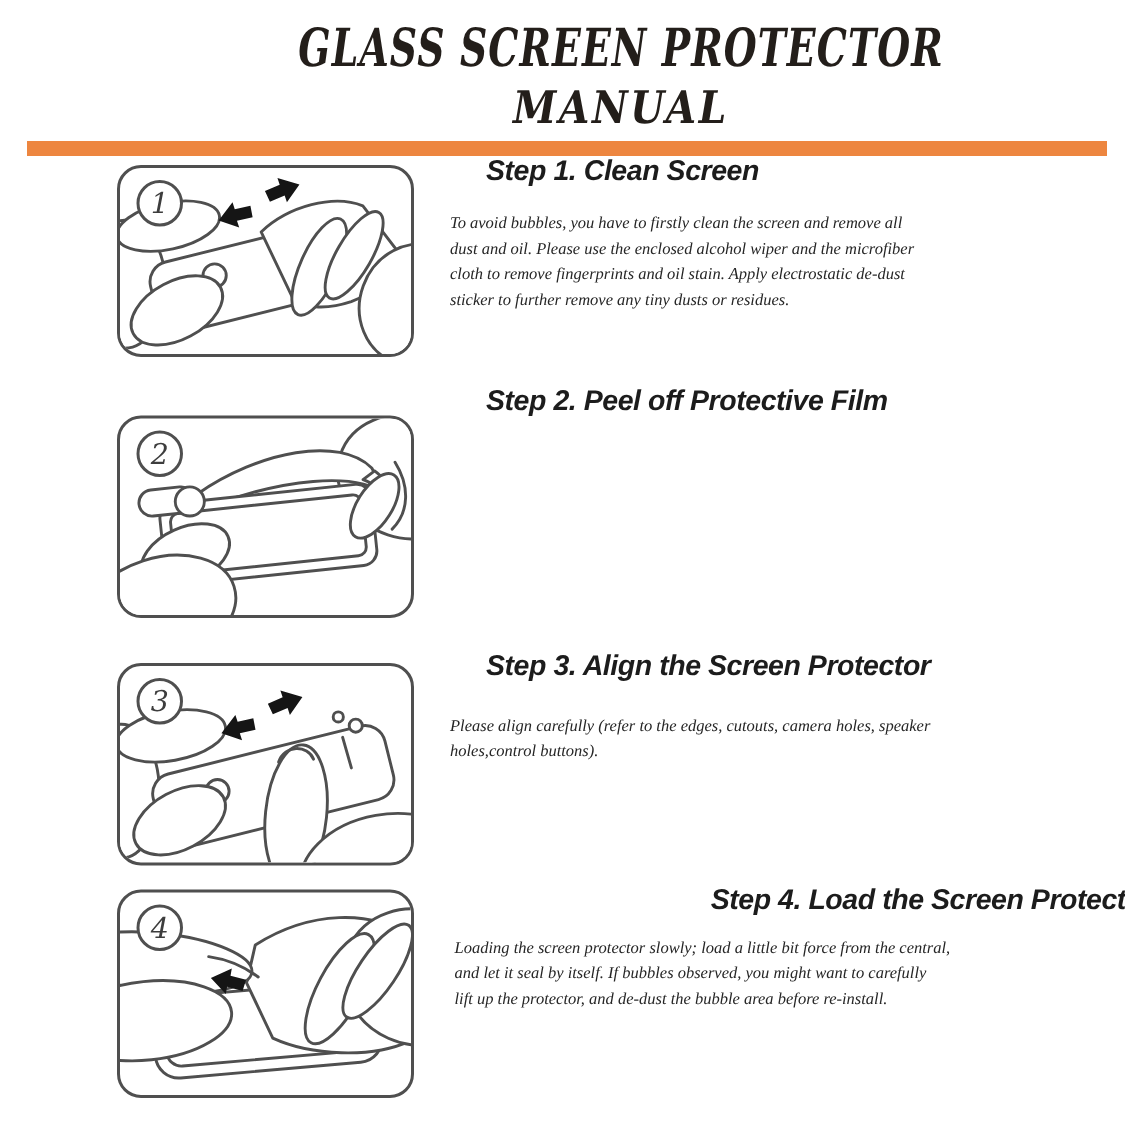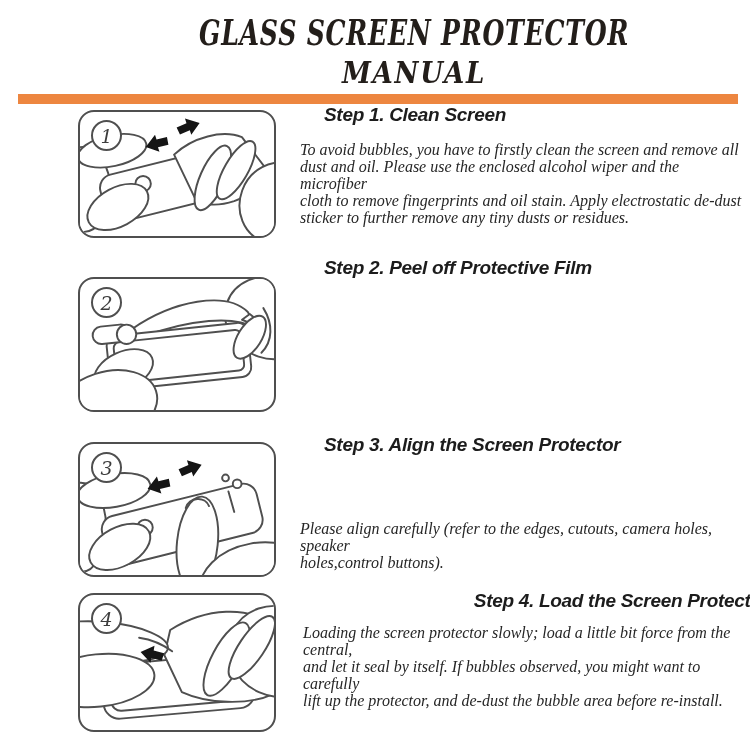--- a/index.html
+++ b/index.html
@@ -49,24 +49,24 @@
   .arrow{fill:var(--color-arrow);stroke:none;}
   
   .step-heading{
     position:absolute;left:300px;width:445px;
     font-family:"Liberation Sans",sans-serif;font-weight:bold;font-size:19px;line-height:24px;
     letter-spacing:-0.3px;color:var(--color-heading);margin-left:24px;
   }
   .h1{top:103px;} .h2{top:256px;} .h3{top:433px;} .h4{top:589px;text-align:right;}
   .step-body{
     position:absolute;left:300px;width:448px;
-    font-family:"Liberation Serif",serif;font-size:16px;line-height:17px;
+    font-family:"Liberation Serif",serif;font-size:11px;line-height:17px;
     color:var(--color-body);white-space:pre-line;
   }
-  .p1{top:141px;} .p2{top:306px;} .p3{top:476px;margin-top:44px;} .p4{top:624px;left:303px;}
+  .p1{top:141px;} .p2{top:306px;} .p3{top:476px;} .p4{top:624px;left:303px;}
 </style>
 </head>
 <body>
 
 <div class="page">
 
   <div class="title-wrap">
     <div class="title-line1">GLASS SCREEN PROTECTOR</div>
     <div class="title-line2">MANUAL</div>
   </div>

